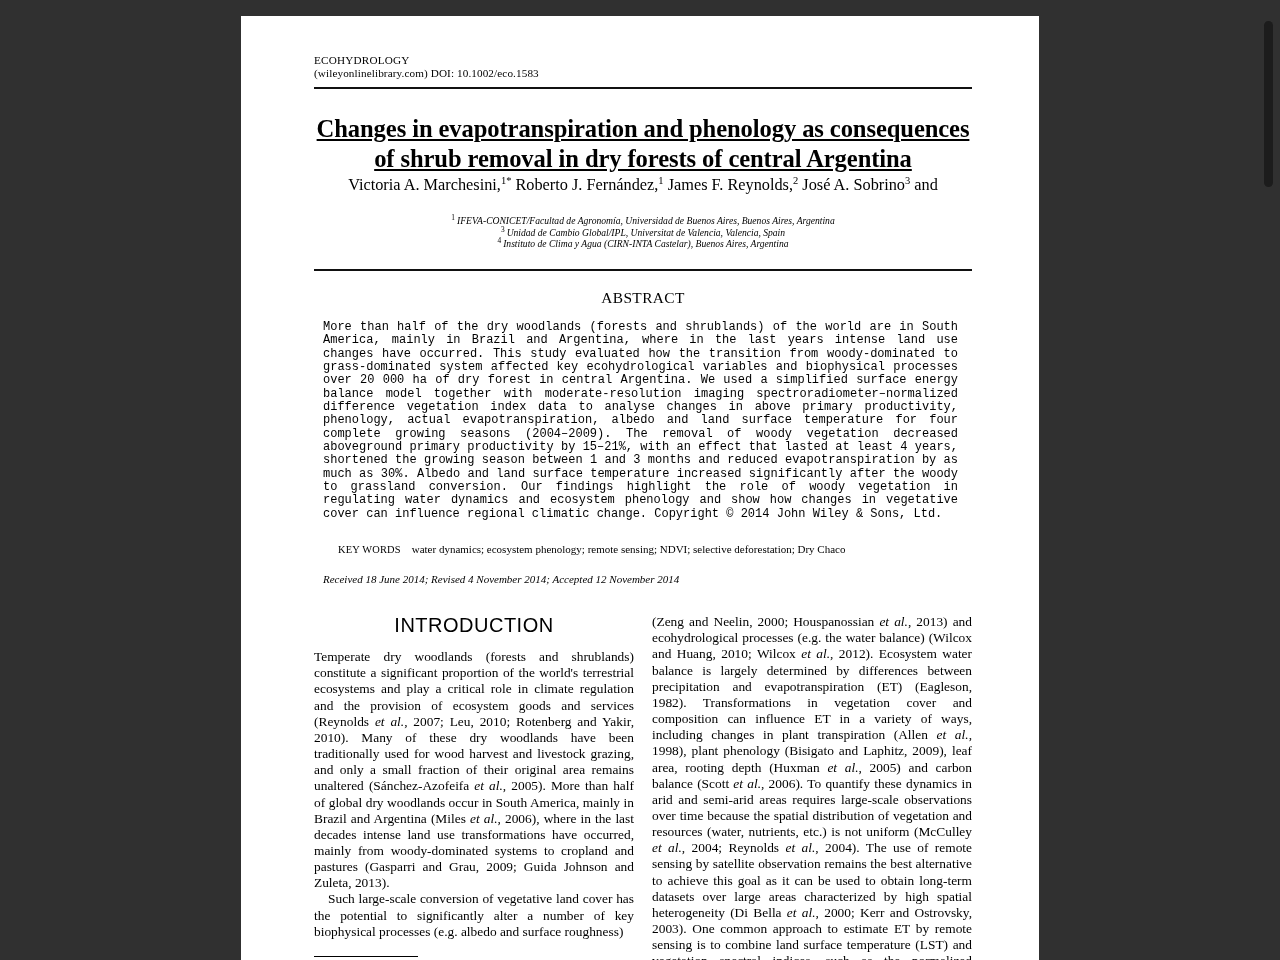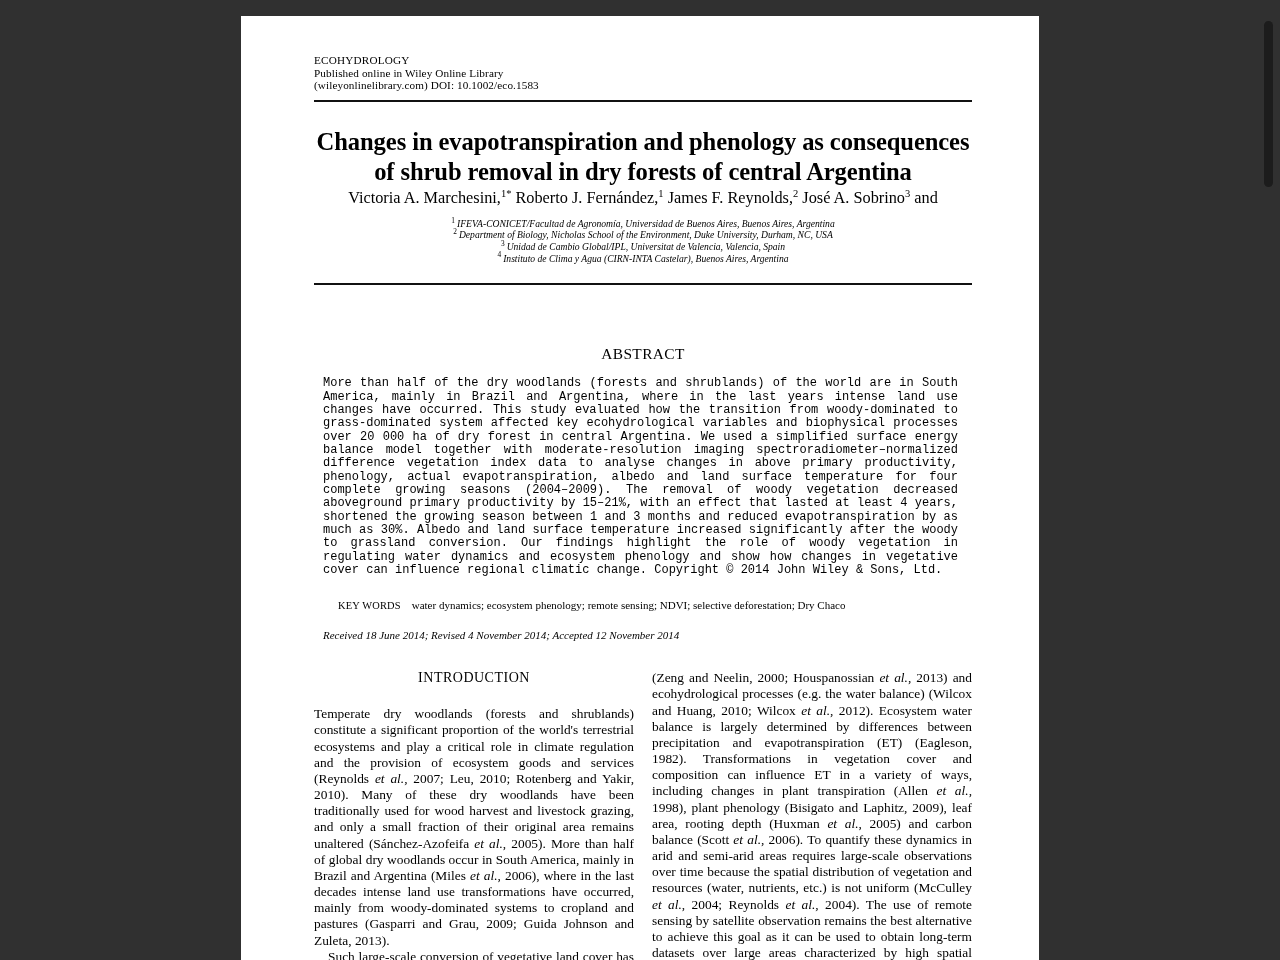--- a/index.html
+++ b/index.html
@@ -67,39 +67,40 @@
   
   .paper-title {
     font-family: "Liberation Serif", serif;
     font-weight: bold;
     font-size: 24.6px;
     line-height: 30px;
     text-align: center;
     margin: 25px 2px 0 2px;
     color: #000;
     letter-spacing: -0.1px;
+    text-decoration: underline;
   }
 
   
   .authors {
     font-family: "Liberation Serif", serif;
     font-size: 16.3px;
     line-height: 22px;
     text-align: center;
     color: #000;
   }
   .authors sup {
     font-size: 10.5px;
     vertical-align: super;
     line-height: 0;
   }
 
   
   .affiliations {
-    margin-top: 9px;
+    margin-top: 19px;
     text-align: center;
     font-family: "Liberation Serif", serif;
     font-style: italic;
     font-size: 9.6px;
     line-height: 11.6px;
     color: #000;
   }
   .affiliations .aff-line sup {
     font-size: 7.4px;
     vertical-align: super;
@@ -114,21 +115,21 @@
     margin: 19px 0 0 0;
     width: 100%;
   }
 
   
   .abstract-heading {
     text-align: center;
     font-family: "Liberation Serif", serif;
     font-size: 15.4px;
     letter-spacing: 0.4px;
-    margin-top: 60px;
+    margin-top: 18px;
     color: #000;
   }
   .abstract-body {
     margin: 14px 14px 0 9px;
     font-family: Liberation Mono, monospace;
     font-size: 12px;
     line-height: 13.35px;
     text-align: justify;
     text-justify: inter-word;
     color: #000;
@@ -163,24 +164,24 @@
     width: 658px;
   }
   .col {
     width: 320px;
     color: #000;
   }
   .col-left { margin-right: 18px; }
 
   .section-heading {
     text-align: center;
-    font-family: Liberation Serif, serif;
-    font-size: 14px;
+    font-family: Liberation Sans, sans-serif;
+    font-size: 20px;
     letter-spacing: 0.5px;
-    margin: 0 0 20px 0;
+    margin: 0 0 12px 0;
   }
   .body-par {
     font-family: "Liberation Serif", serif;
     font-size: 13.4px;
     line-height: 16.15px;
     text-align: justify;
     text-justify: inter-word;
     margin: 0;
     -webkit-hyphens: none;
     hyphens: none;
@@ -223,39 +224,37 @@
 </head>
 <body>
 
 <div id="viewer">
 
   <div id="page">
     <div id="page-inner">
 
       <div class="masthead">
         <div class="journal-name">ECOHYDROLOGY</div>
-        <div>Published online in Wiley Online Library</div>
         <div>(wileyonlinelibrary.com) DOI: 10.1002/eco.1583</div>
       </div>
 
       <hr class="rule-thick">
 
       <h1 class="paper-title">
         <span>Changes in evapotranspiration and phenology as consequences</span>
         <br>
         <span>of shrub removal in dry forests of central Argentina</span>
       </h1>
 
       <div class="authors">
         <div><span>Victoria A. Marchesini,</span><sup>1*</sup><span> Roberto J. Fernández,</span><sup>1</sup><span> James F. Reynolds,</span><sup>2</sup><span> José A. Sobrino</span><sup>3</sup><span> and</span></div>
       </div>
 
       <div class="affiliations">
         <div class="aff-line"><sup>1</sup><span>IFEVA-CONICET/Facultad de Agronomía, Universidad de Buenos Aires, Buenos Aires, Argentina</span></div>
-        <div class="aff-line"><sup>2</sup><span>Department of Biology, Nicholas School of the Environment, Duke University, Durham, NC, USA</span></div>
         <div class="aff-line"><sup>3</sup><span>Unidad de Cambio Global/IPL, Universitat de Valencia, Valencia, Spain</span></div>
         <div class="aff-line"><sup>4</sup><span>Instituto de Clima y Agua (CIRN-INTA Castelar), Buenos Aires, Argentina</span></div>
       </div>
 
       <hr class="rule-abstract-top">
 
       <div class="abstract-heading">ABSTRACT</div>
       <div class="abstract-body">More than half of the dry woodlands (forests and shrublands) of the world are in South America, mainly in Brazil and Argentina, where in the last years intense land use changes have occurred. This study evaluated how the transition from woody-dominated to grass-dominated system affected key ecohydrological variables and biophysical processes over 20 000 ha of dry forest in central Argentina. We used a simplified surface energy balance model together with moderate-resolution imaging spectroradiometer–normalized difference vegetation index data to analyse changes in above primary productivity, phenology, actual evapotranspiration, albedo and land surface temperature for four complete growing seasons (2004–2009). The removal of woody vegetation decreased aboveground primary productivity by 15–21%, with an effect that lasted at least 4 years, shortened the growing season between 1 and 3 months and reduced evapotranspiration by as much as 30%. Albedo and land surface temperature increased significantly after the woody to grassland conversion. Our findings highlight the role of woody vegetation in regulating water dynamics and ecosystem phenology and show how changes in vegetative cover can influence regional climatic change. Copyright © 2014 John Wiley &amp; Sons, Ltd.</div>
 
       <div class="keywords">

